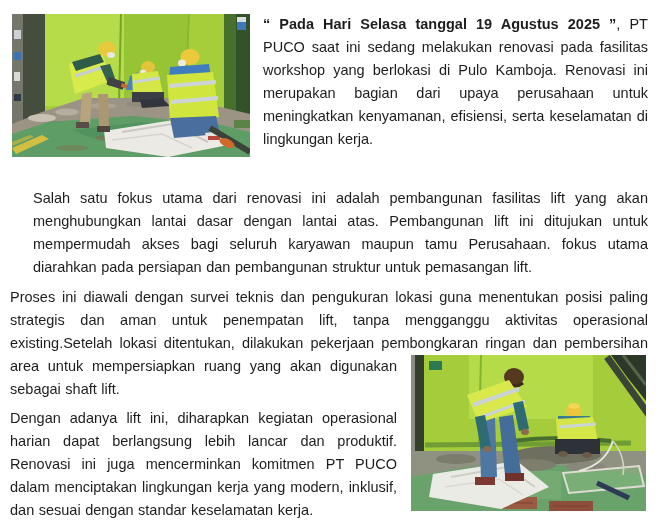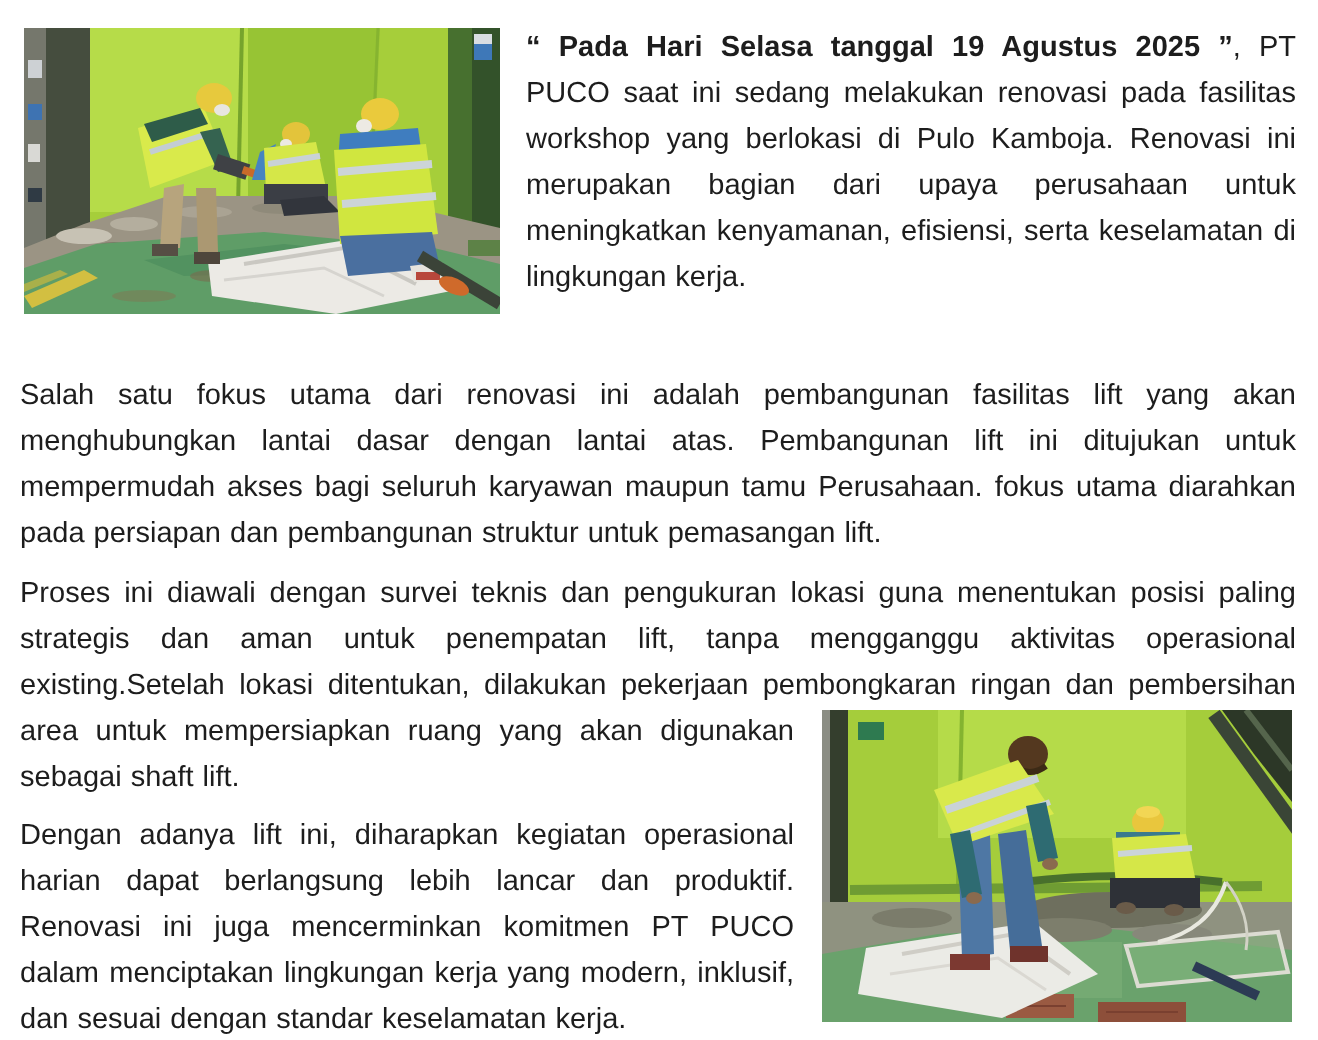--- a/index.html
+++ b/index.html
@@ -12,21 +12,21 @@
   .page { box-sizing: border-box; width: 659px; height: 388px; padding: 13px 11px 0 10px; }
   .para {
     font-size: 14.5px; line-height: 23px;
     text-align: justify; margin: 0;
     word-spacing: 0.5px;
   }
   .intro-block { min-height: 145px; }
   .photo { display: block; overflow: hidden; }
   .photo svg { display: block; }
   .photo1 { float: left; width: 238px; height: 143px; margin: 1px 13px 0 2px; }
-  .para-2 { margin-top: 29px; }
+  .para-2 { margin-top: 29px; margin-left: 23px; }
   .wrap-block { margin-top: 7px; }
   .float-spacer { float: right; width: 0; height: 69px; }
   .photo2 { float: right; clear: right; width: 235px; height: 156px; margin: 0 2px 0 14px; }
   .para-4 { margin-top: 6px; }
   strong { font-weight: 700; }
 </style>
 </head>
 <body>
 
 <div class="page">

